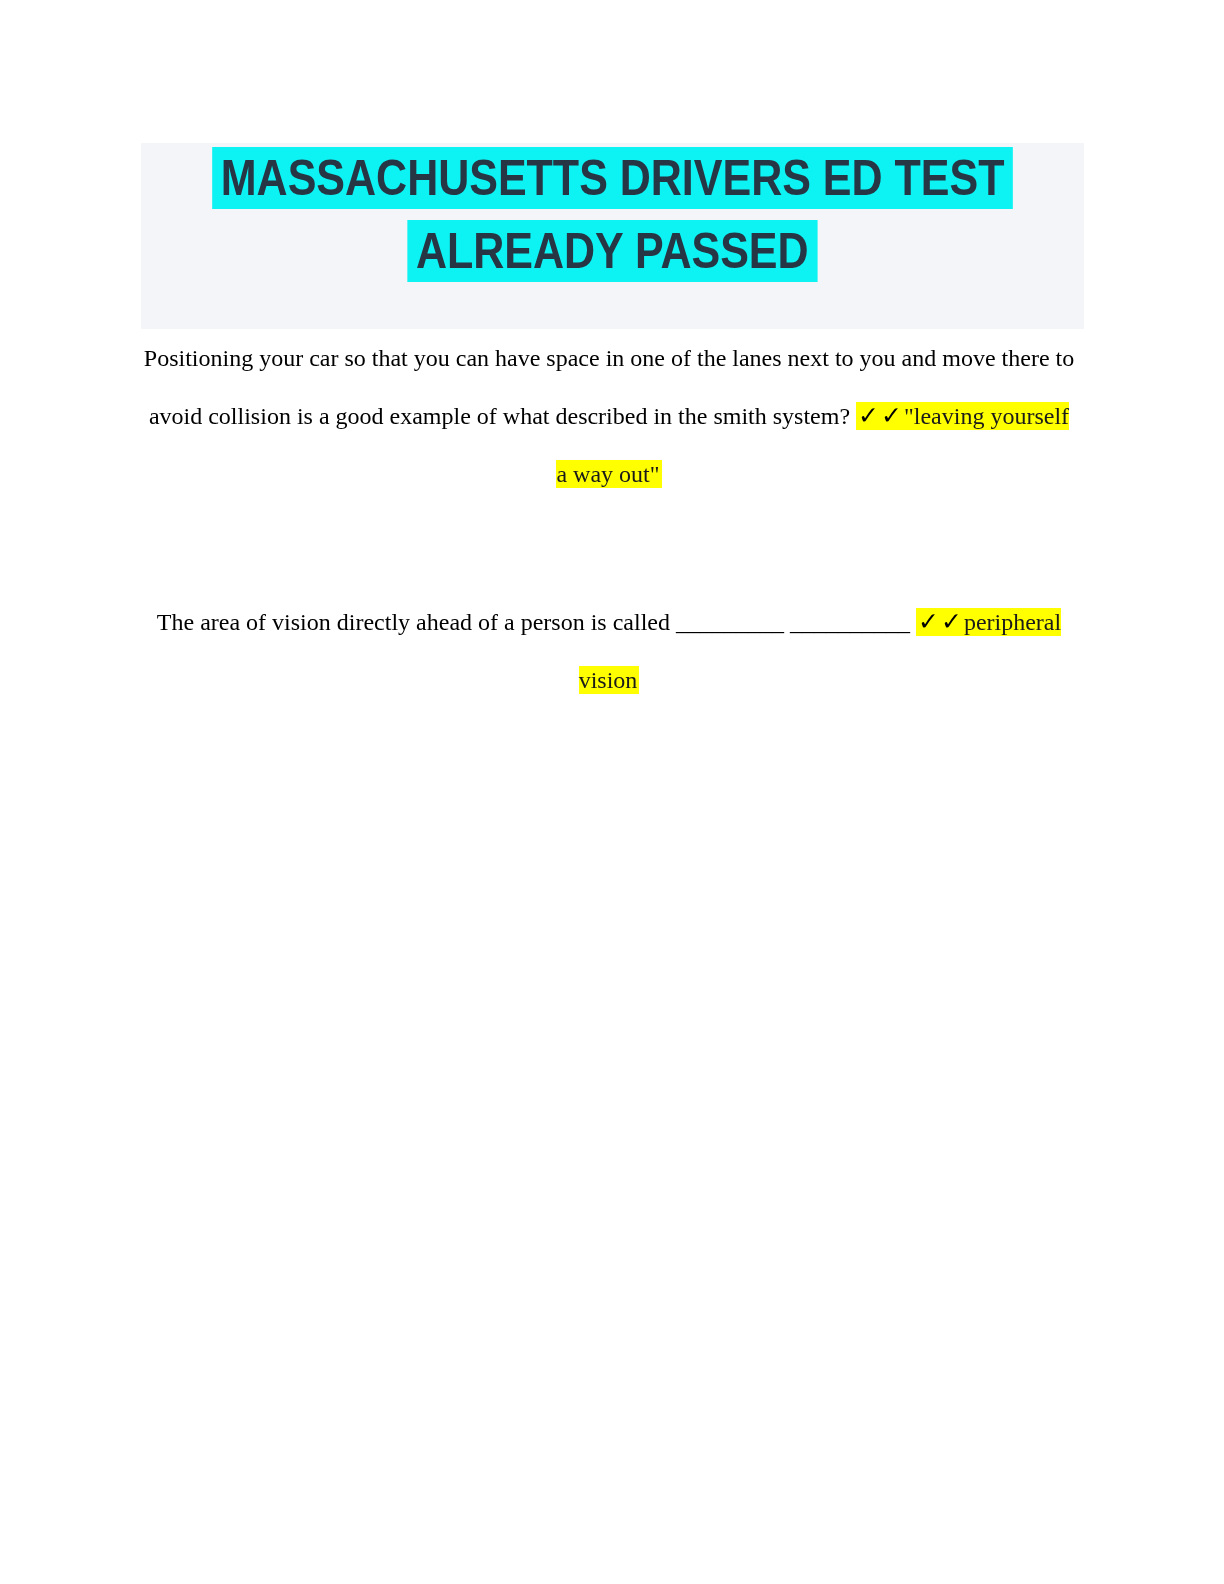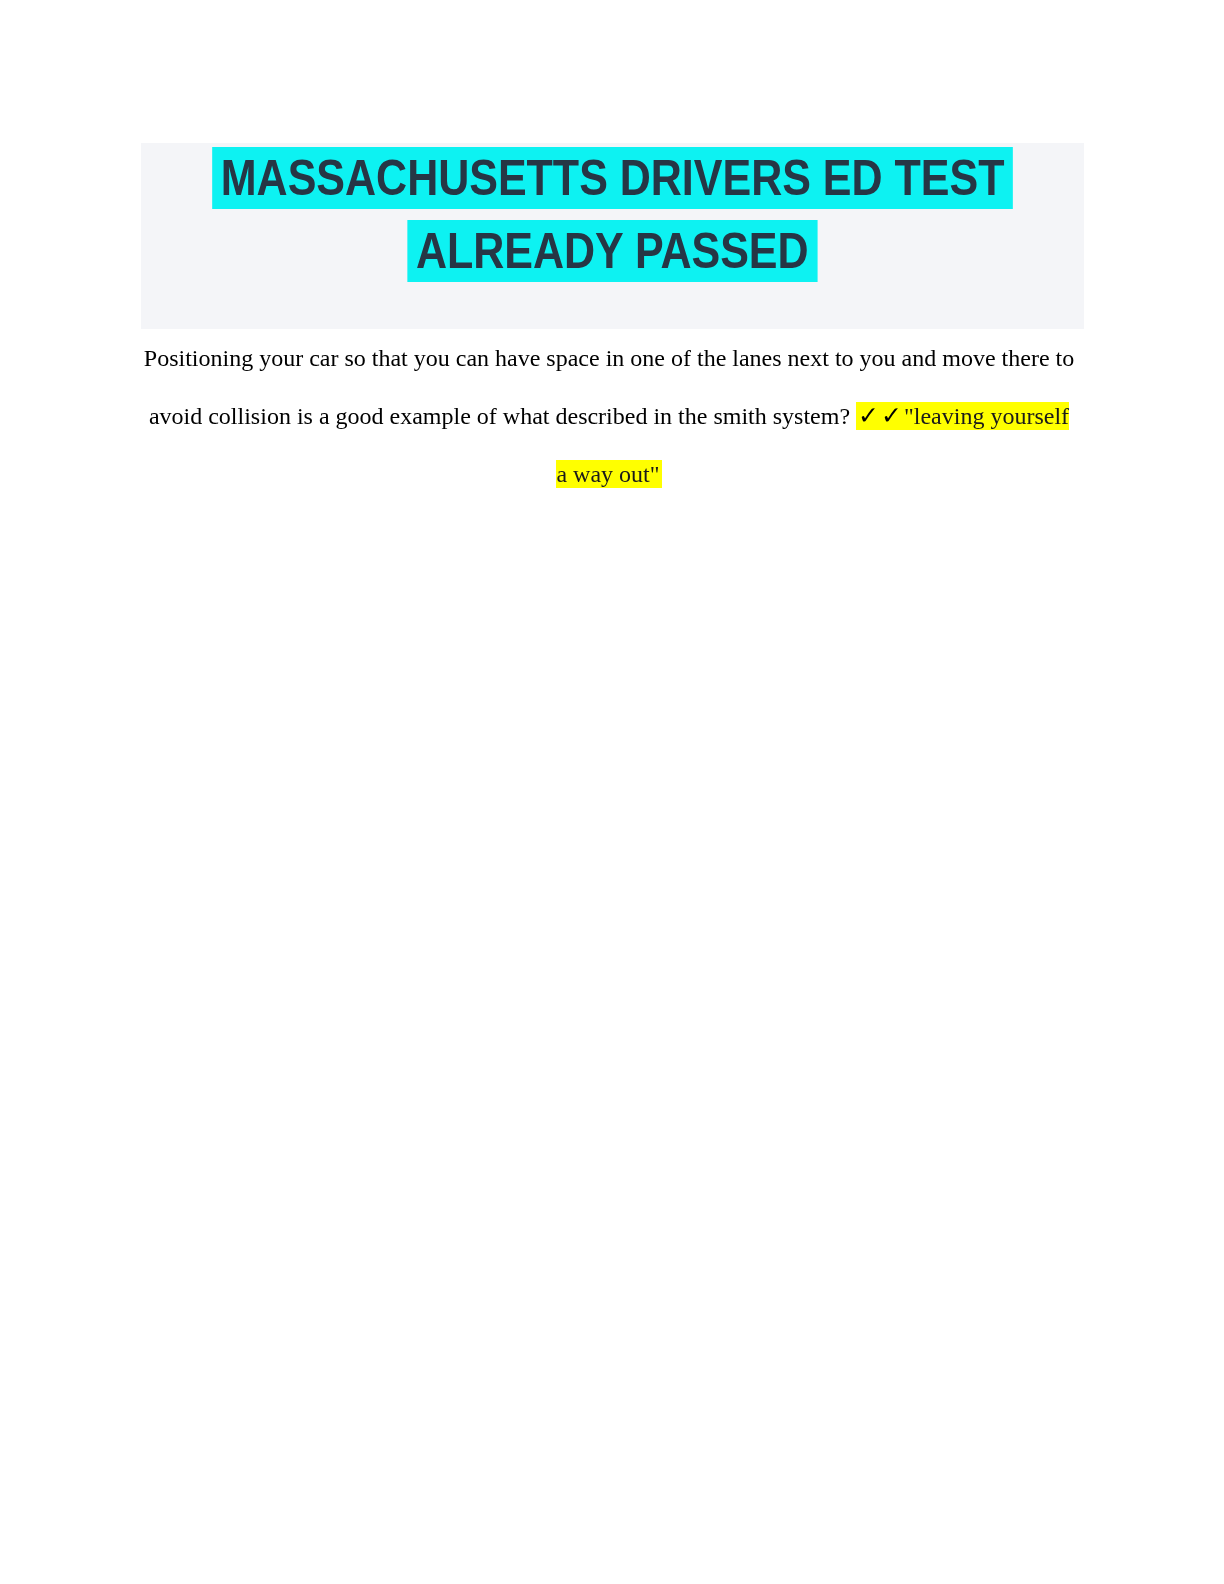--- a/index.html
+++ b/index.html
@@ -71,18 +71,19 @@
   <header class="band">
     <div class="title-line"><span class="title-hl">MASSACHUSETTS DRIVERS ED TEST</span></div>
     <div class="title-line"><span class="title-hl">ALREADY PASSED</span></div>
   </header>
 
   <main class="content">
 
     <p class="question"><span class="q-text">Positioning your car so that you can have space in one of the lanes next to you and move there to avoid collision is a good example of what described in the smith system? </span><span class="answer-hl"><span class="checks">✓✓</span><span class="a-text">"leaving yourself a way out"</span></span></p>
 
 
+    <p class="question"><span class="q-text">The area of vision directly ahead of a person is called _________ __________ </span><span class="answer-hl"><span class="checks">✓✓</span><span class="a-text">peripheral vision</span></span></p>
 
 
 
 
   </main>
 </div>
 
 </body></html>

